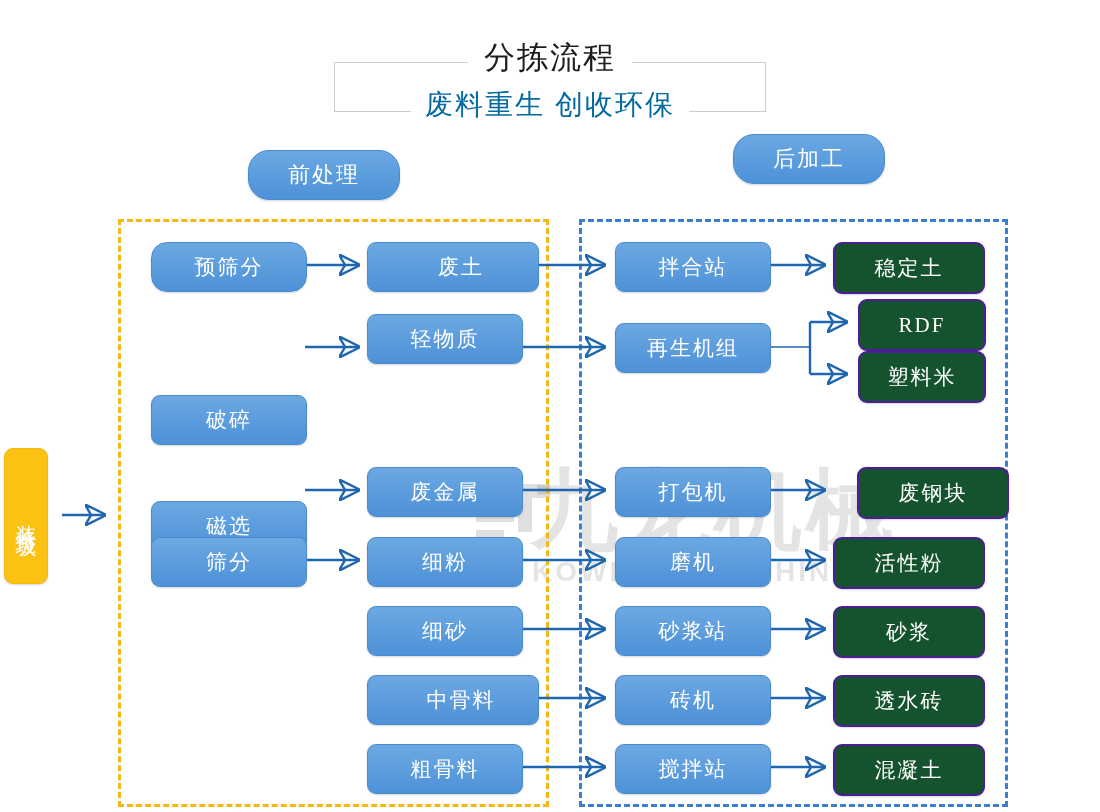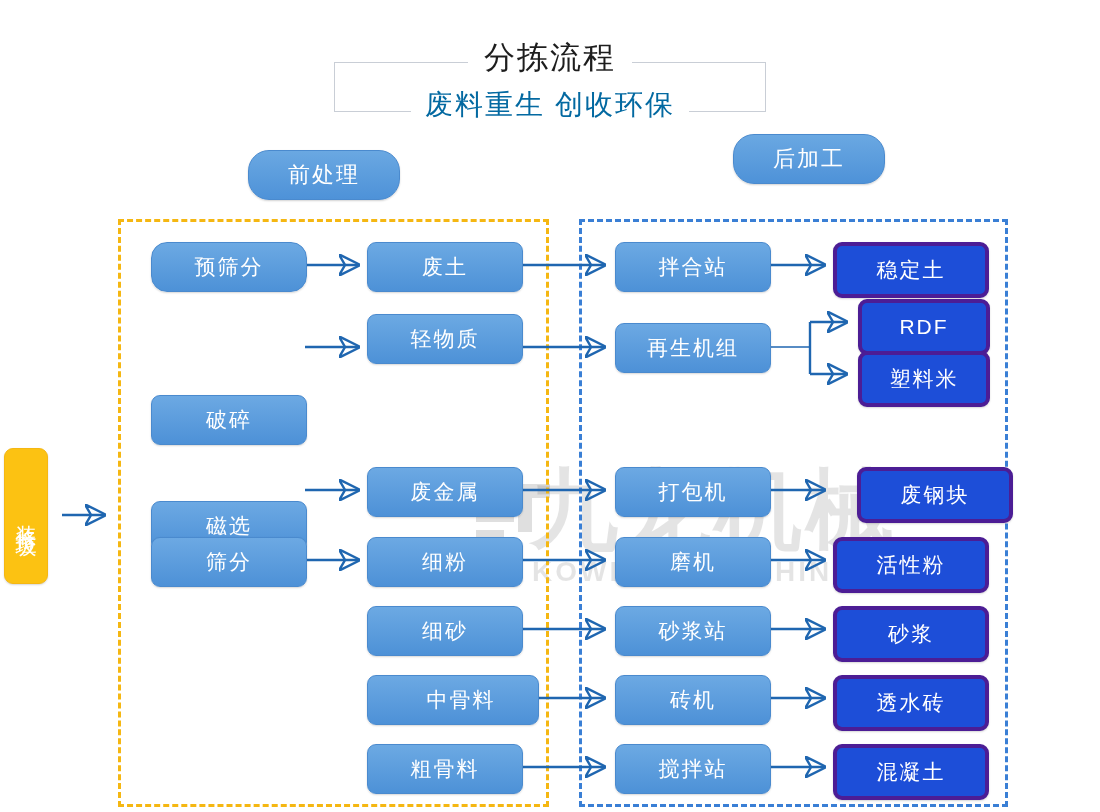--- a/index.html
+++ b/index.html
@@ -69,21 +69,21 @@
     position:absolute;border-radius:9px;color:#fff;
     display:flex;align-items:center;justify-content:center;
     font-size:21px;letter-spacing:2px;white-space:nowrap;
     box-shadow:0 1px 2px rgba(0,0,0,.16);
   }
   .node.light{
     background:linear-gradient(180deg,#6ca9e3 0%,#4d91d7 100%);
     border:1px solid #4a8ace;
   }
   .node.dark{
-    background:#1d4ed8;border:4px solid #4c1d95;
+    background:#14532d;border:2px solid #4c1d95;font-family:Liberation Serif, serif;
   }
   .node.yellow{
     background:#fcc212;border:1px solid #f5b712;color:#ffffff;
     writing-mode:vertical-rl;text-orientation:upright;
     letter-spacing:4px;font-size:21px;
   }
 
   
   .conn{position:absolute;}
   .conn line,.conn polyline,.conn path{stroke:#1f66b0;fill:none;}
@@ -152,21 +152,21 @@
     <polyline points="810,322 810,374" stroke-width="2.4"></polyline>
     <line x1="810" y1="322" x2="846" y2="322" stroke-width="2.4" marker-end="url(#ah)"></line>
     <line x1="810" y1="374" x2="846" y2="374" stroke-width="2.4" marker-end="url(#ah)"></line>
   </svg>
 
   <div class="node light" style="left:151px;top:242px;width:154px;height:48px;border-radius:16px;">预筛分</div>
   <div class="node light" style="left:151px;top:395px;width:154px;height:48px;">破碎</div>
   <div class="node light" style="left:151px;top:473px;width:154px;height:48px;margin-top:28px;">磁选</div>
   <div class="node light" style="left:151px;top:537px;width:154px;height:48px;">筛分</div>
 
-  <div class="node light" style="left:367px;top:242px;width:154px;height:48px;">废土</div>
+  <div class="node light" style="left:367px;top:242px;width:154px;height:48px;padding-left:16px;">废土</div>
   <div class="node light" style="left:367px;top:314px;width:154px;height:48px;">轻物质</div>
   <div class="node light" style="left:367px;top:467px;width:154px;height:48px;">废金属</div>
   <div class="node light" style="left:367px;top:537px;width:154px;height:48px;">细粉</div>
   <div class="node light" style="left:367px;top:606px;width:154px;height:48px;">细砂</div>
   <div class="node light" style="left:367px;top:675px;width:154px;height:48px;padding-left:16px;">中骨料</div>
   <div class="node light" style="left:367px;top:744px;width:154px;height:48px;">粗骨料</div>
 
   <div class="node light" style="left:615px;top:242px;width:154px;height:48px;">拌合站</div>
   <div class="node light" style="left:615px;top:323px;width:154px;height:48px;">再生机组</div>
   <div class="node light" style="left:615px;top:467px;width:154px;height:48px;">打包机</div>

